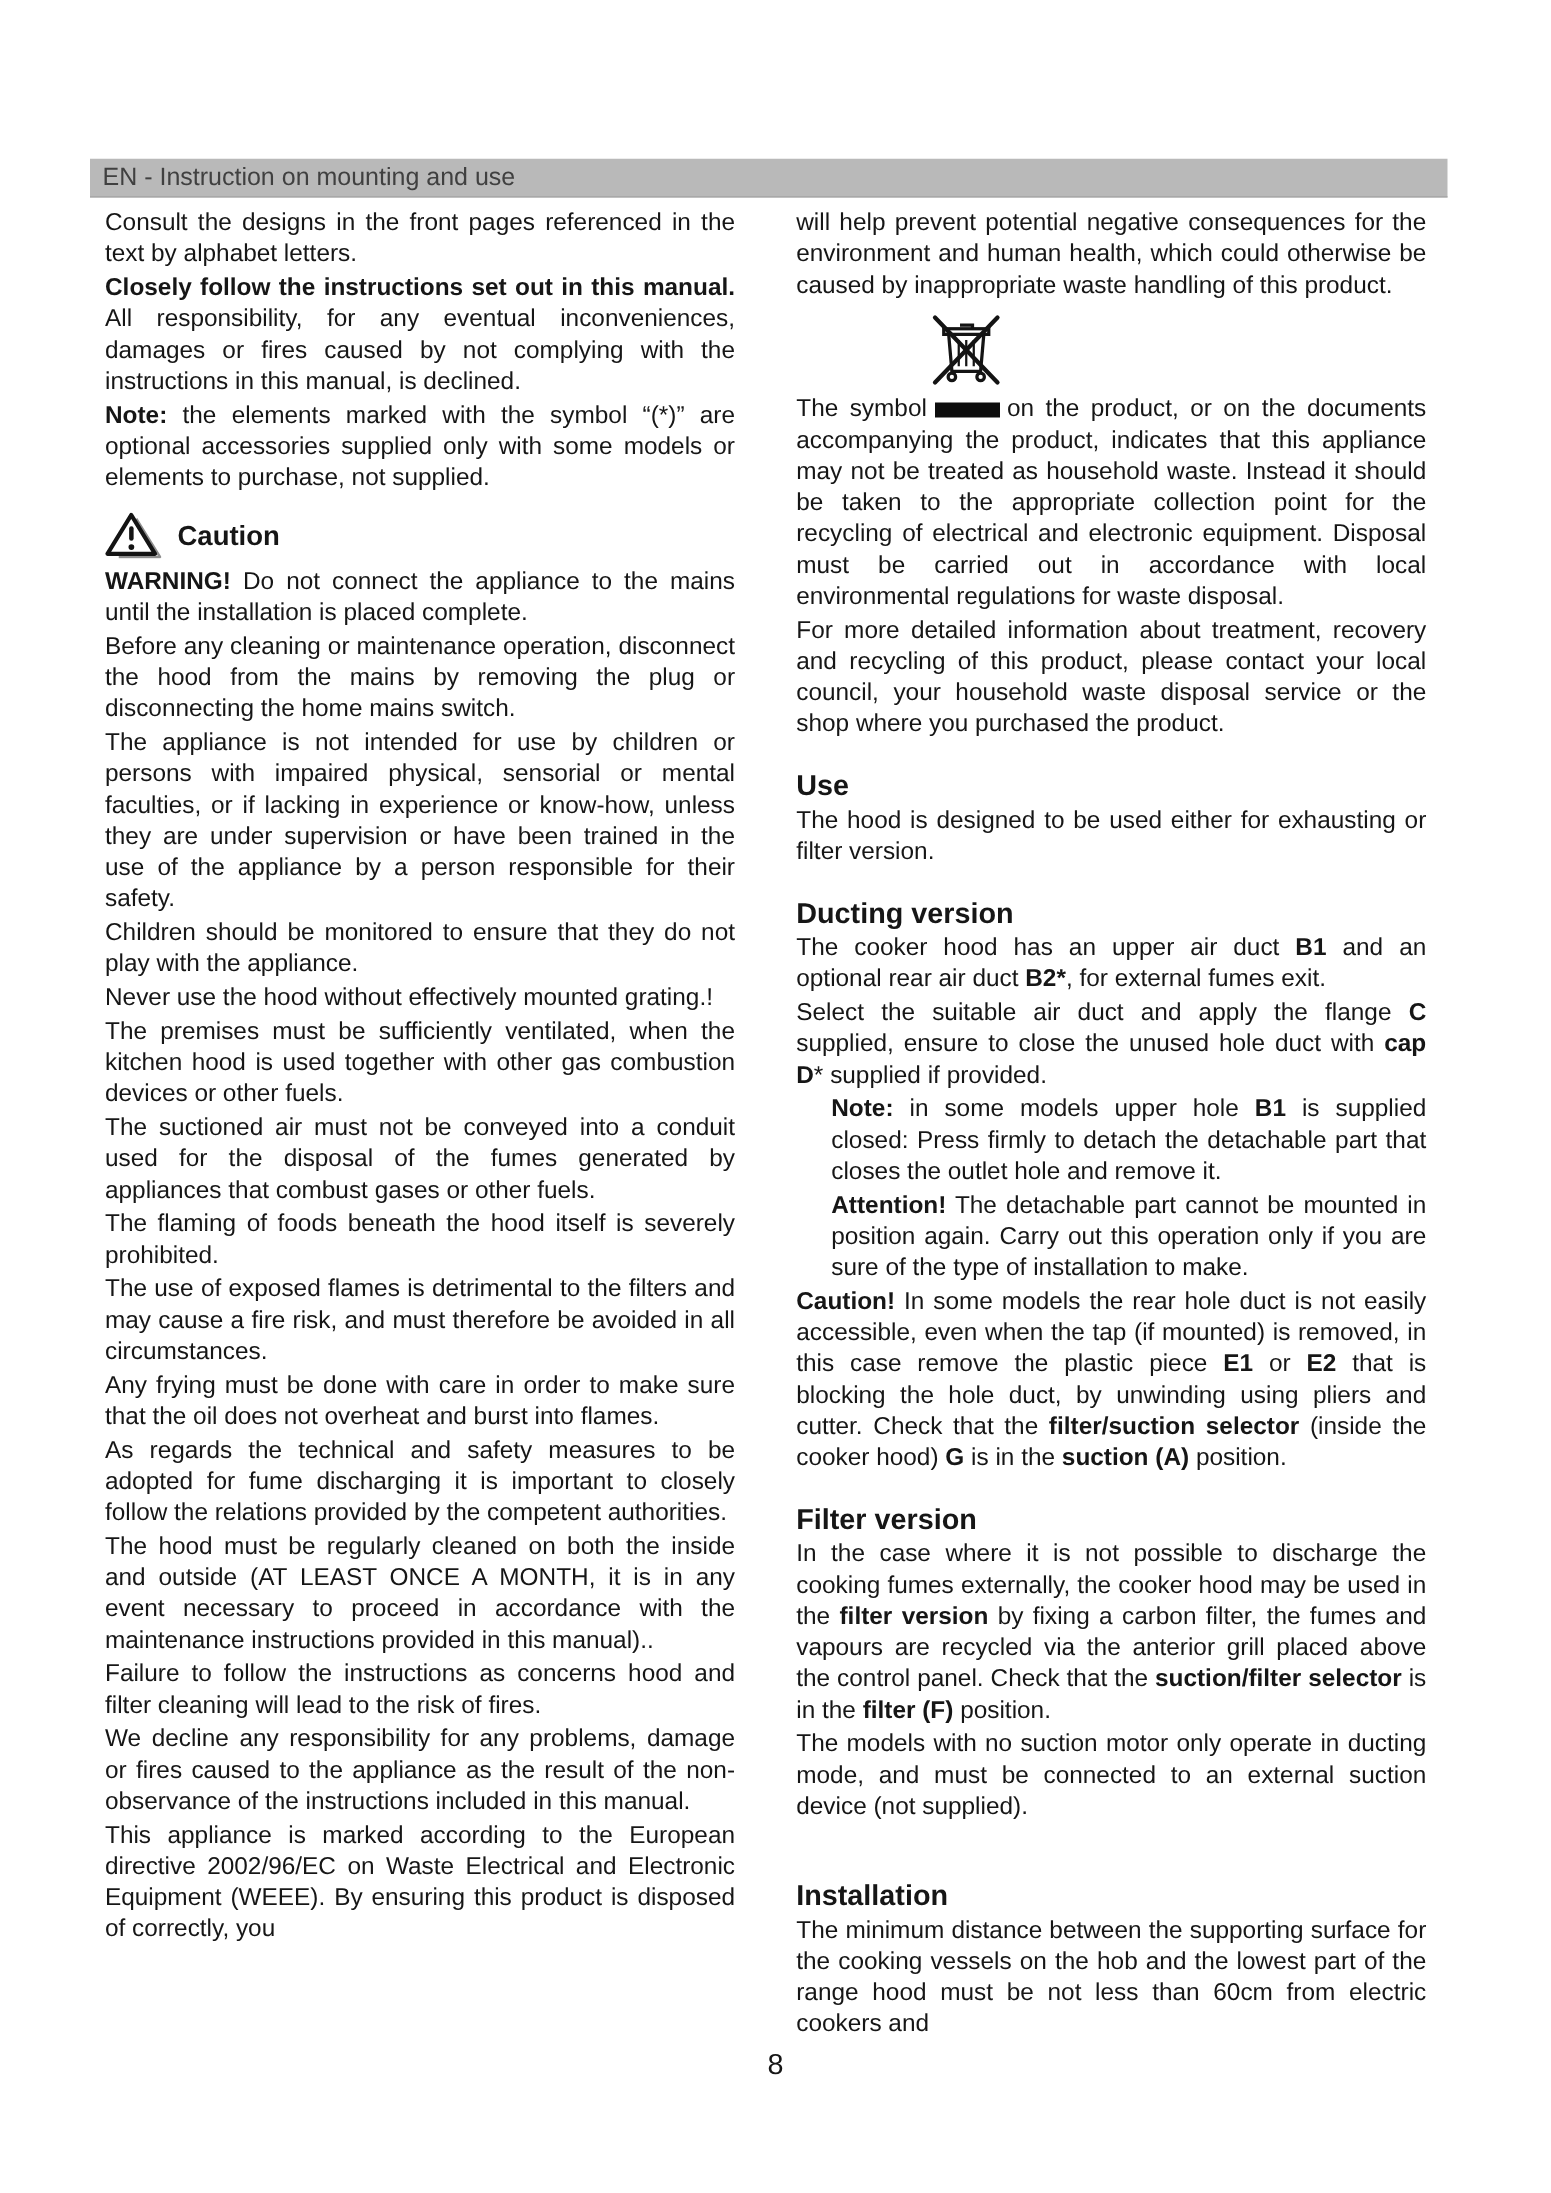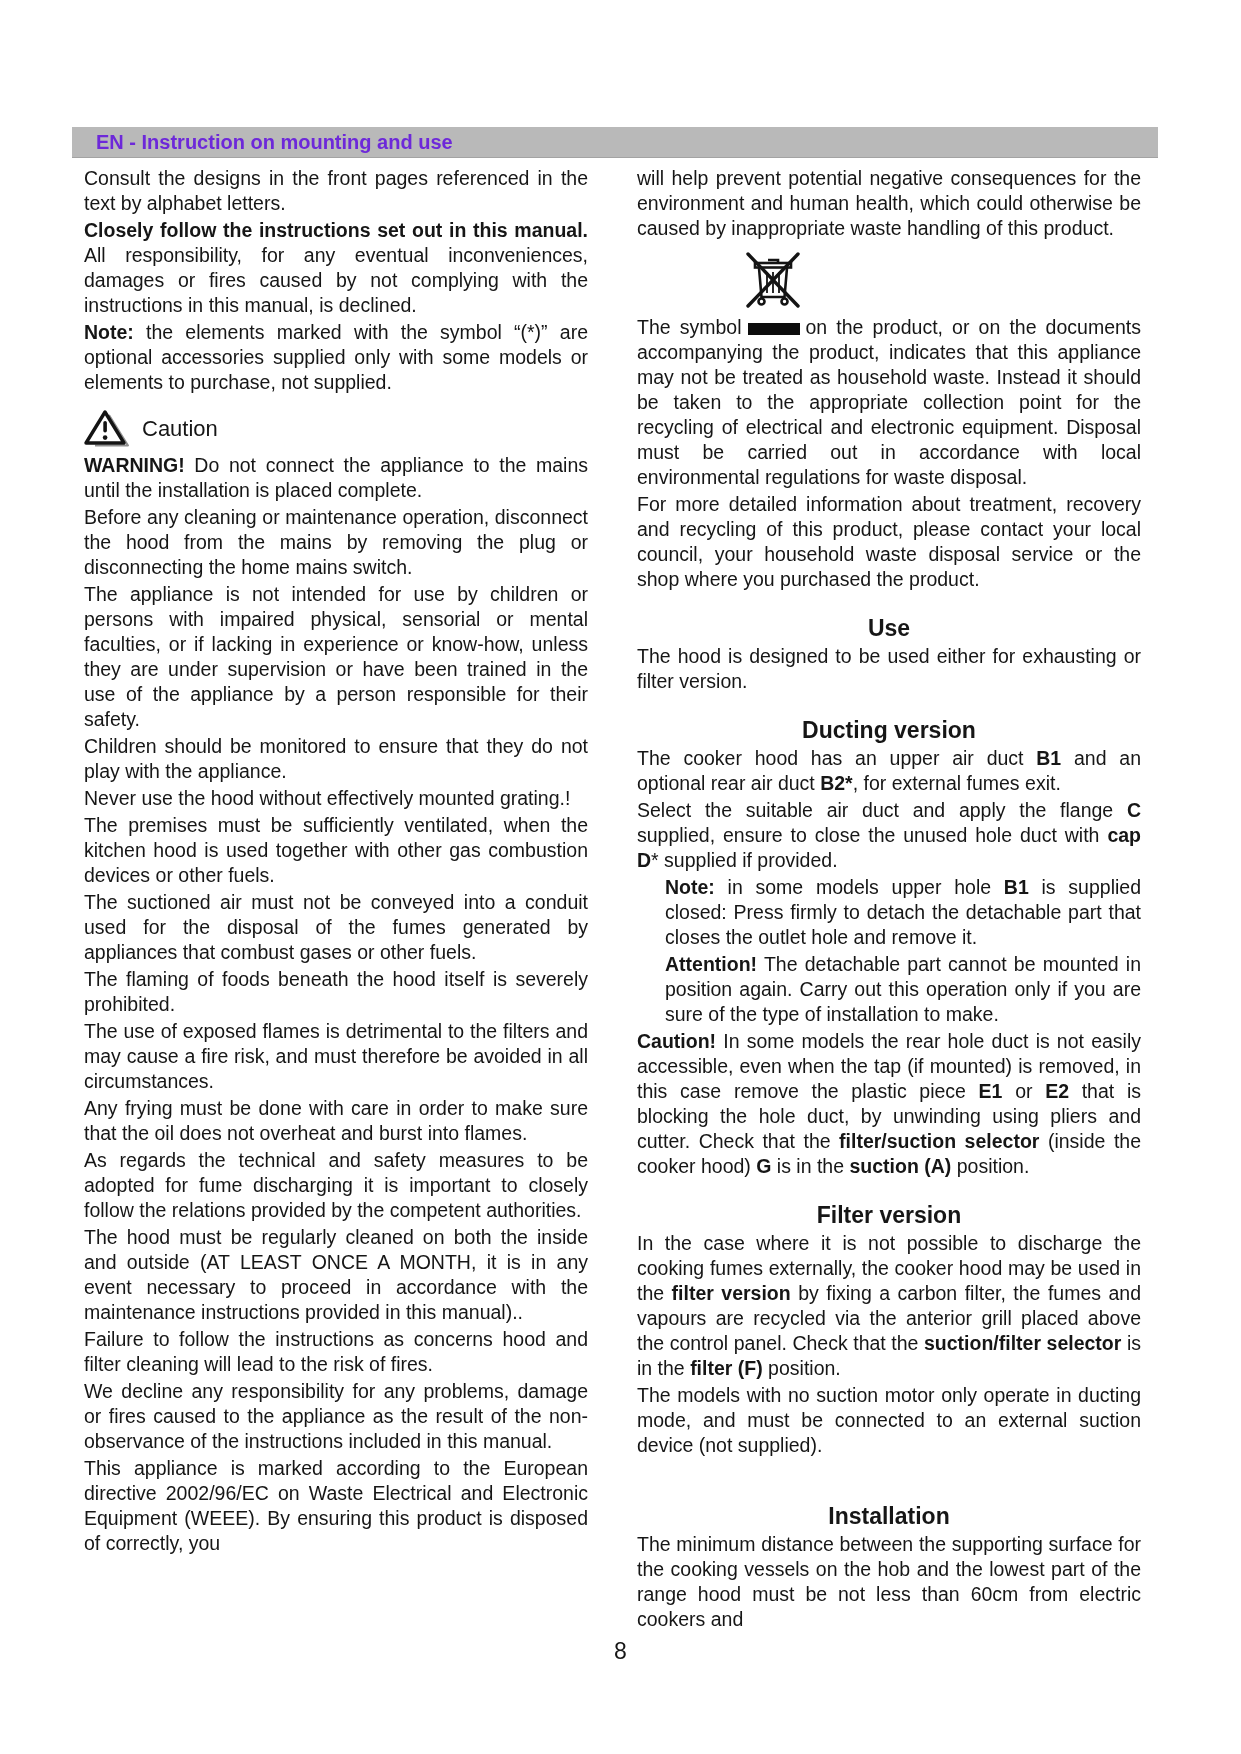--- a/index.html
+++ b/index.html
@@ -4,28 +4,28 @@
 <style>
   html,body { margin:0; padding:0; background:#ffffff; }
   .page {
     position:relative; width:1241px; height:1754px; background:#ffffff;
     font-family:"Liberation Sans", sans-serif; color:#161616; overflow:hidden;
   }
   .header-bar {
     position:absolute; left:72px; top:127px; width:1086px; height:30px;
     background:#b9b9b9; border-bottom:1px solid #a3a3a3;
   }
-  .header-title { display:block; font-weight:bold; font-size:20px; line-height:30px; padding-left:24px; color:#6d28d9; }
+  .header-title { display:block; font-weight:normal; font-size:20px; line-height:30px; padding-left:10px; color:#404040; }
   .columns { position:absolute; left:84px; top:166px; display:flex; gap:49px; }
   .col { width:504px; text-align:justify; font-size:19.5px; line-height:25px; }
   .col p { margin:0 0 2px 0; }
   .col b { font-weight:bold; }
   .caution-head { display:flex; align-items:center; gap:12px; margin:14px 0 6px 0; }
-  .caution-title { font-size:22px; font-weight:normal; }
-  h2.section-h { font-size:23px; font-weight:bold; margin:24px 0 3px 0; text-align:center; letter-spacing:0; }
+  .caution-title { font-size:22px; font-weight:bold; }
+  h2.section-h { font-size:23px; font-weight:bold; margin:24px 0 3px 0; text-align:left; letter-spacing:0; }
   h2.extra-top { margin-top:46px; }
   .indent { padding-left:28px; }
   .gap-top { margin-top:25px; }
   .weee-wrap { margin:10px 0 6px 104px; height:58px; }
   .black-bar { display:inline-block; width:52px; height:12px; background:#0d0d0d; margin:0 6px; vertical-align:-1px; }
   .page-number { position:absolute; top:1638px; left:0; width:100%; text-align:center; font-size:23px; color:#161616; }
 </style>
 </head>
 <body>
 

